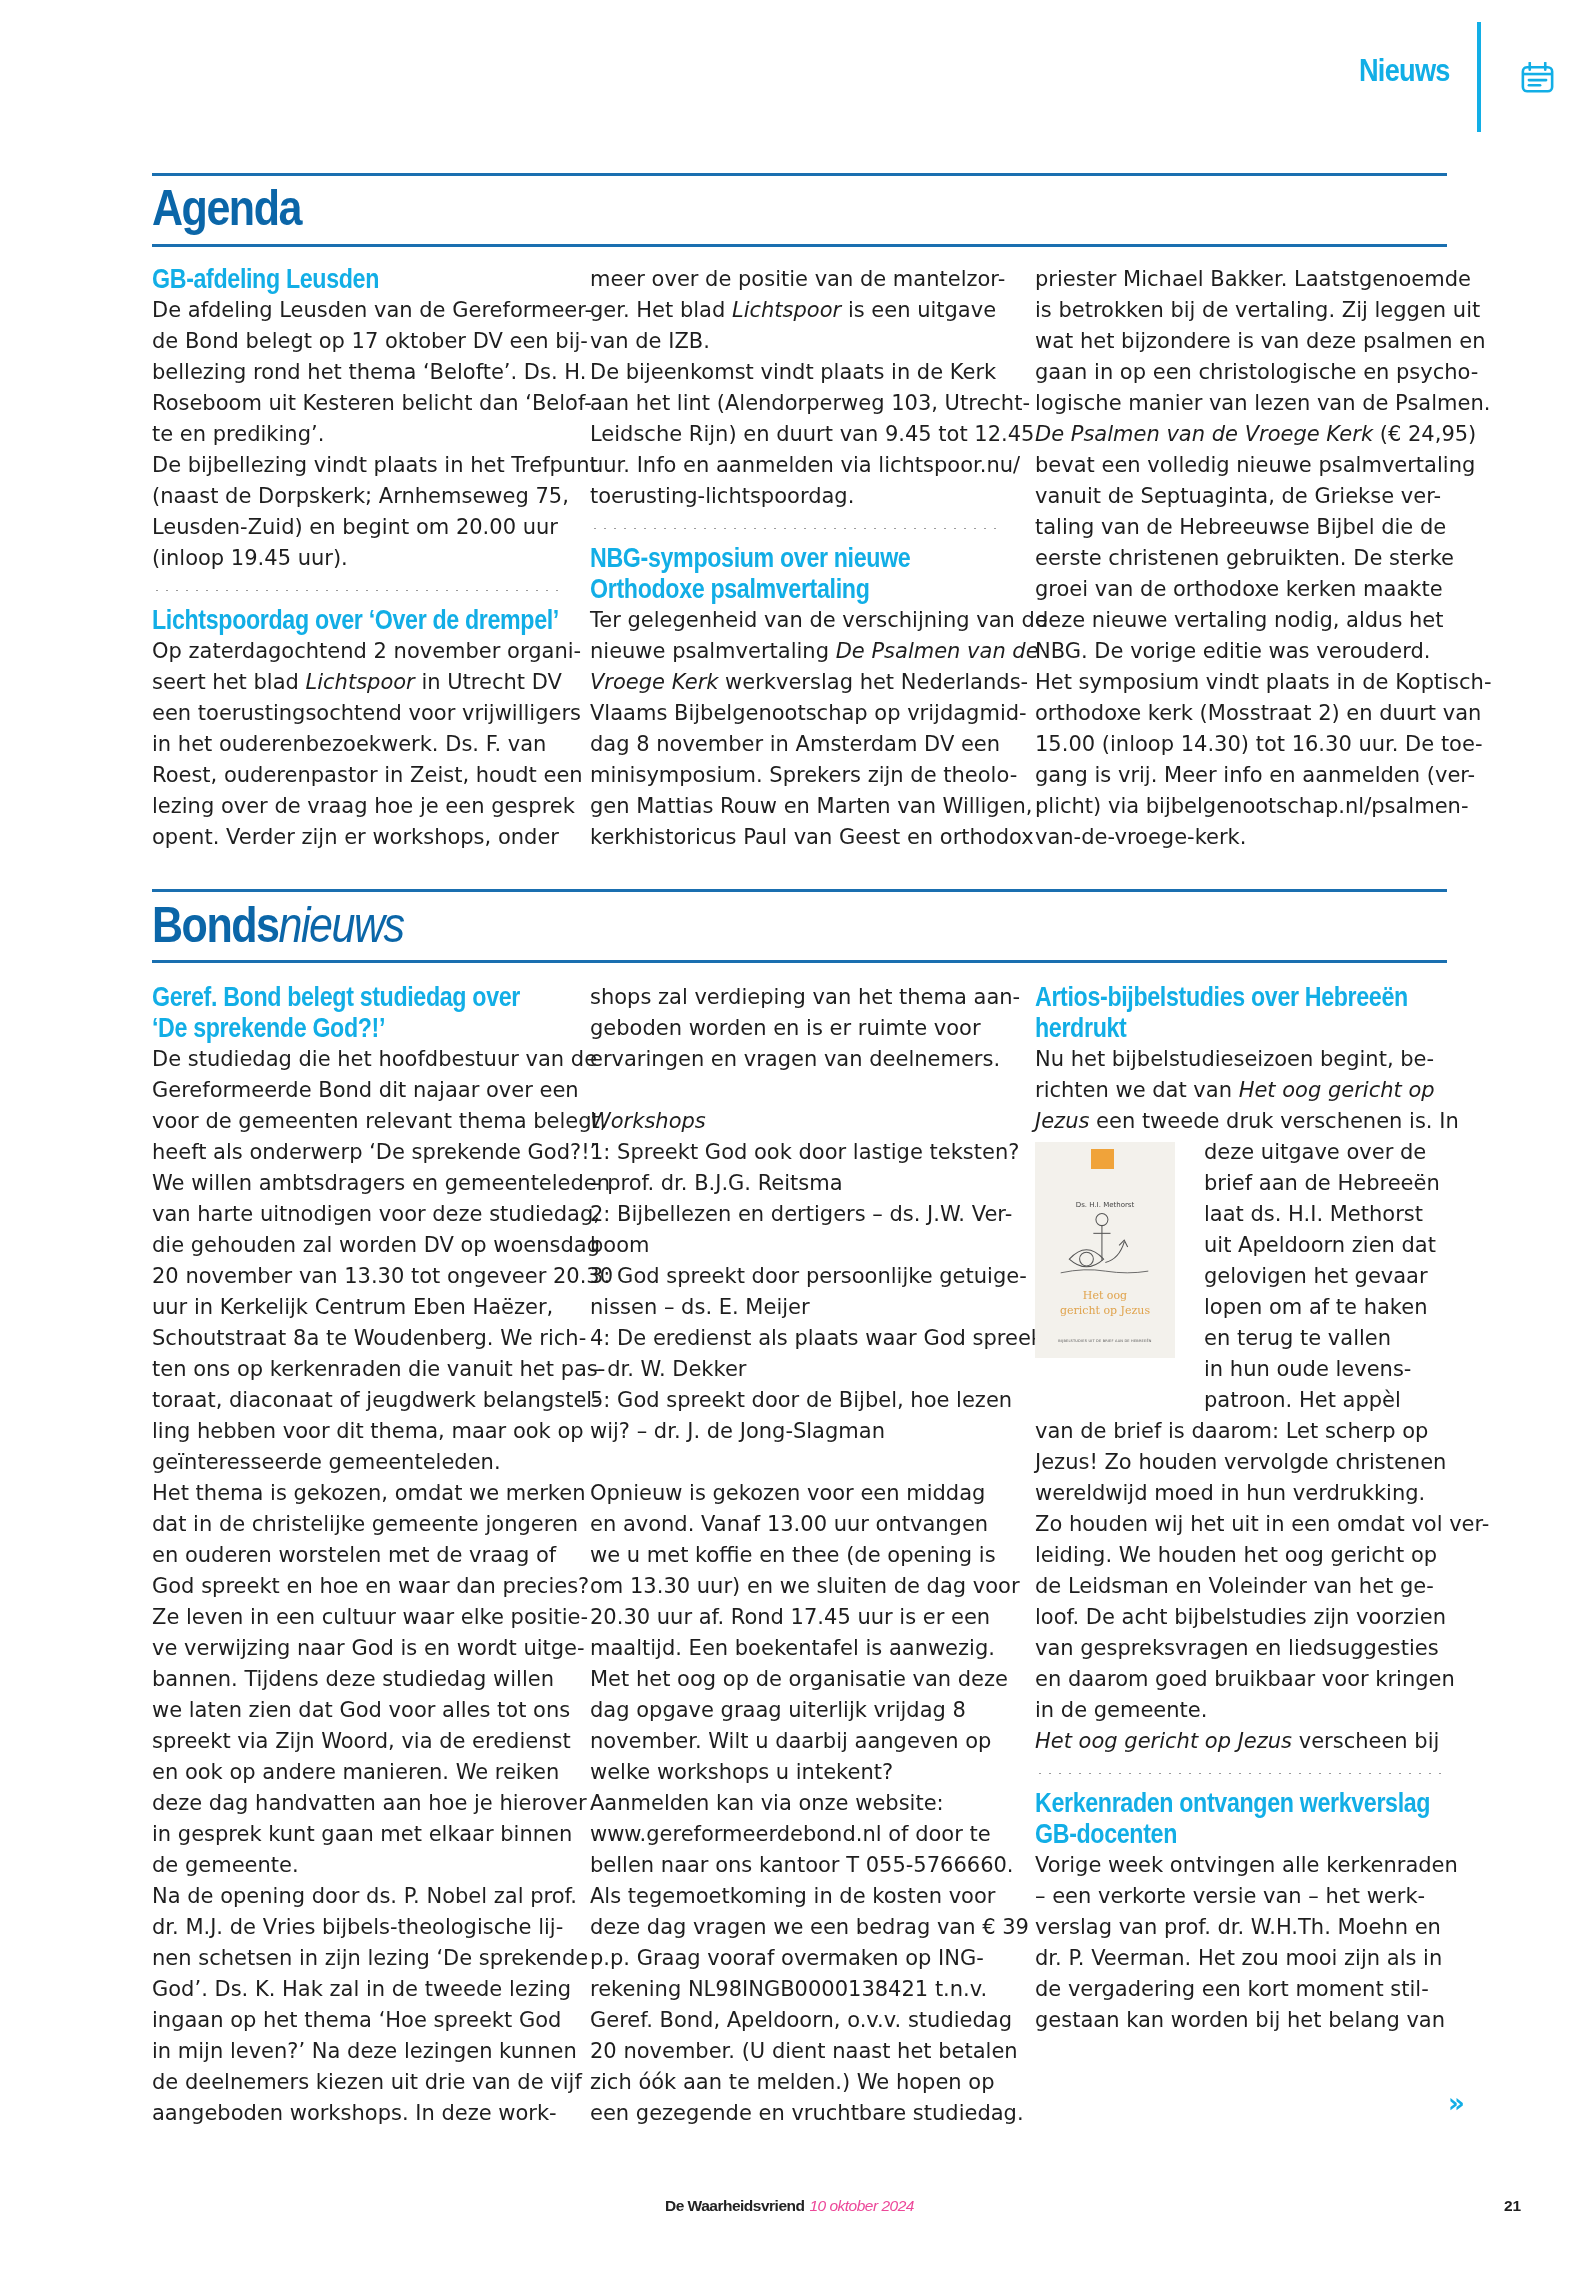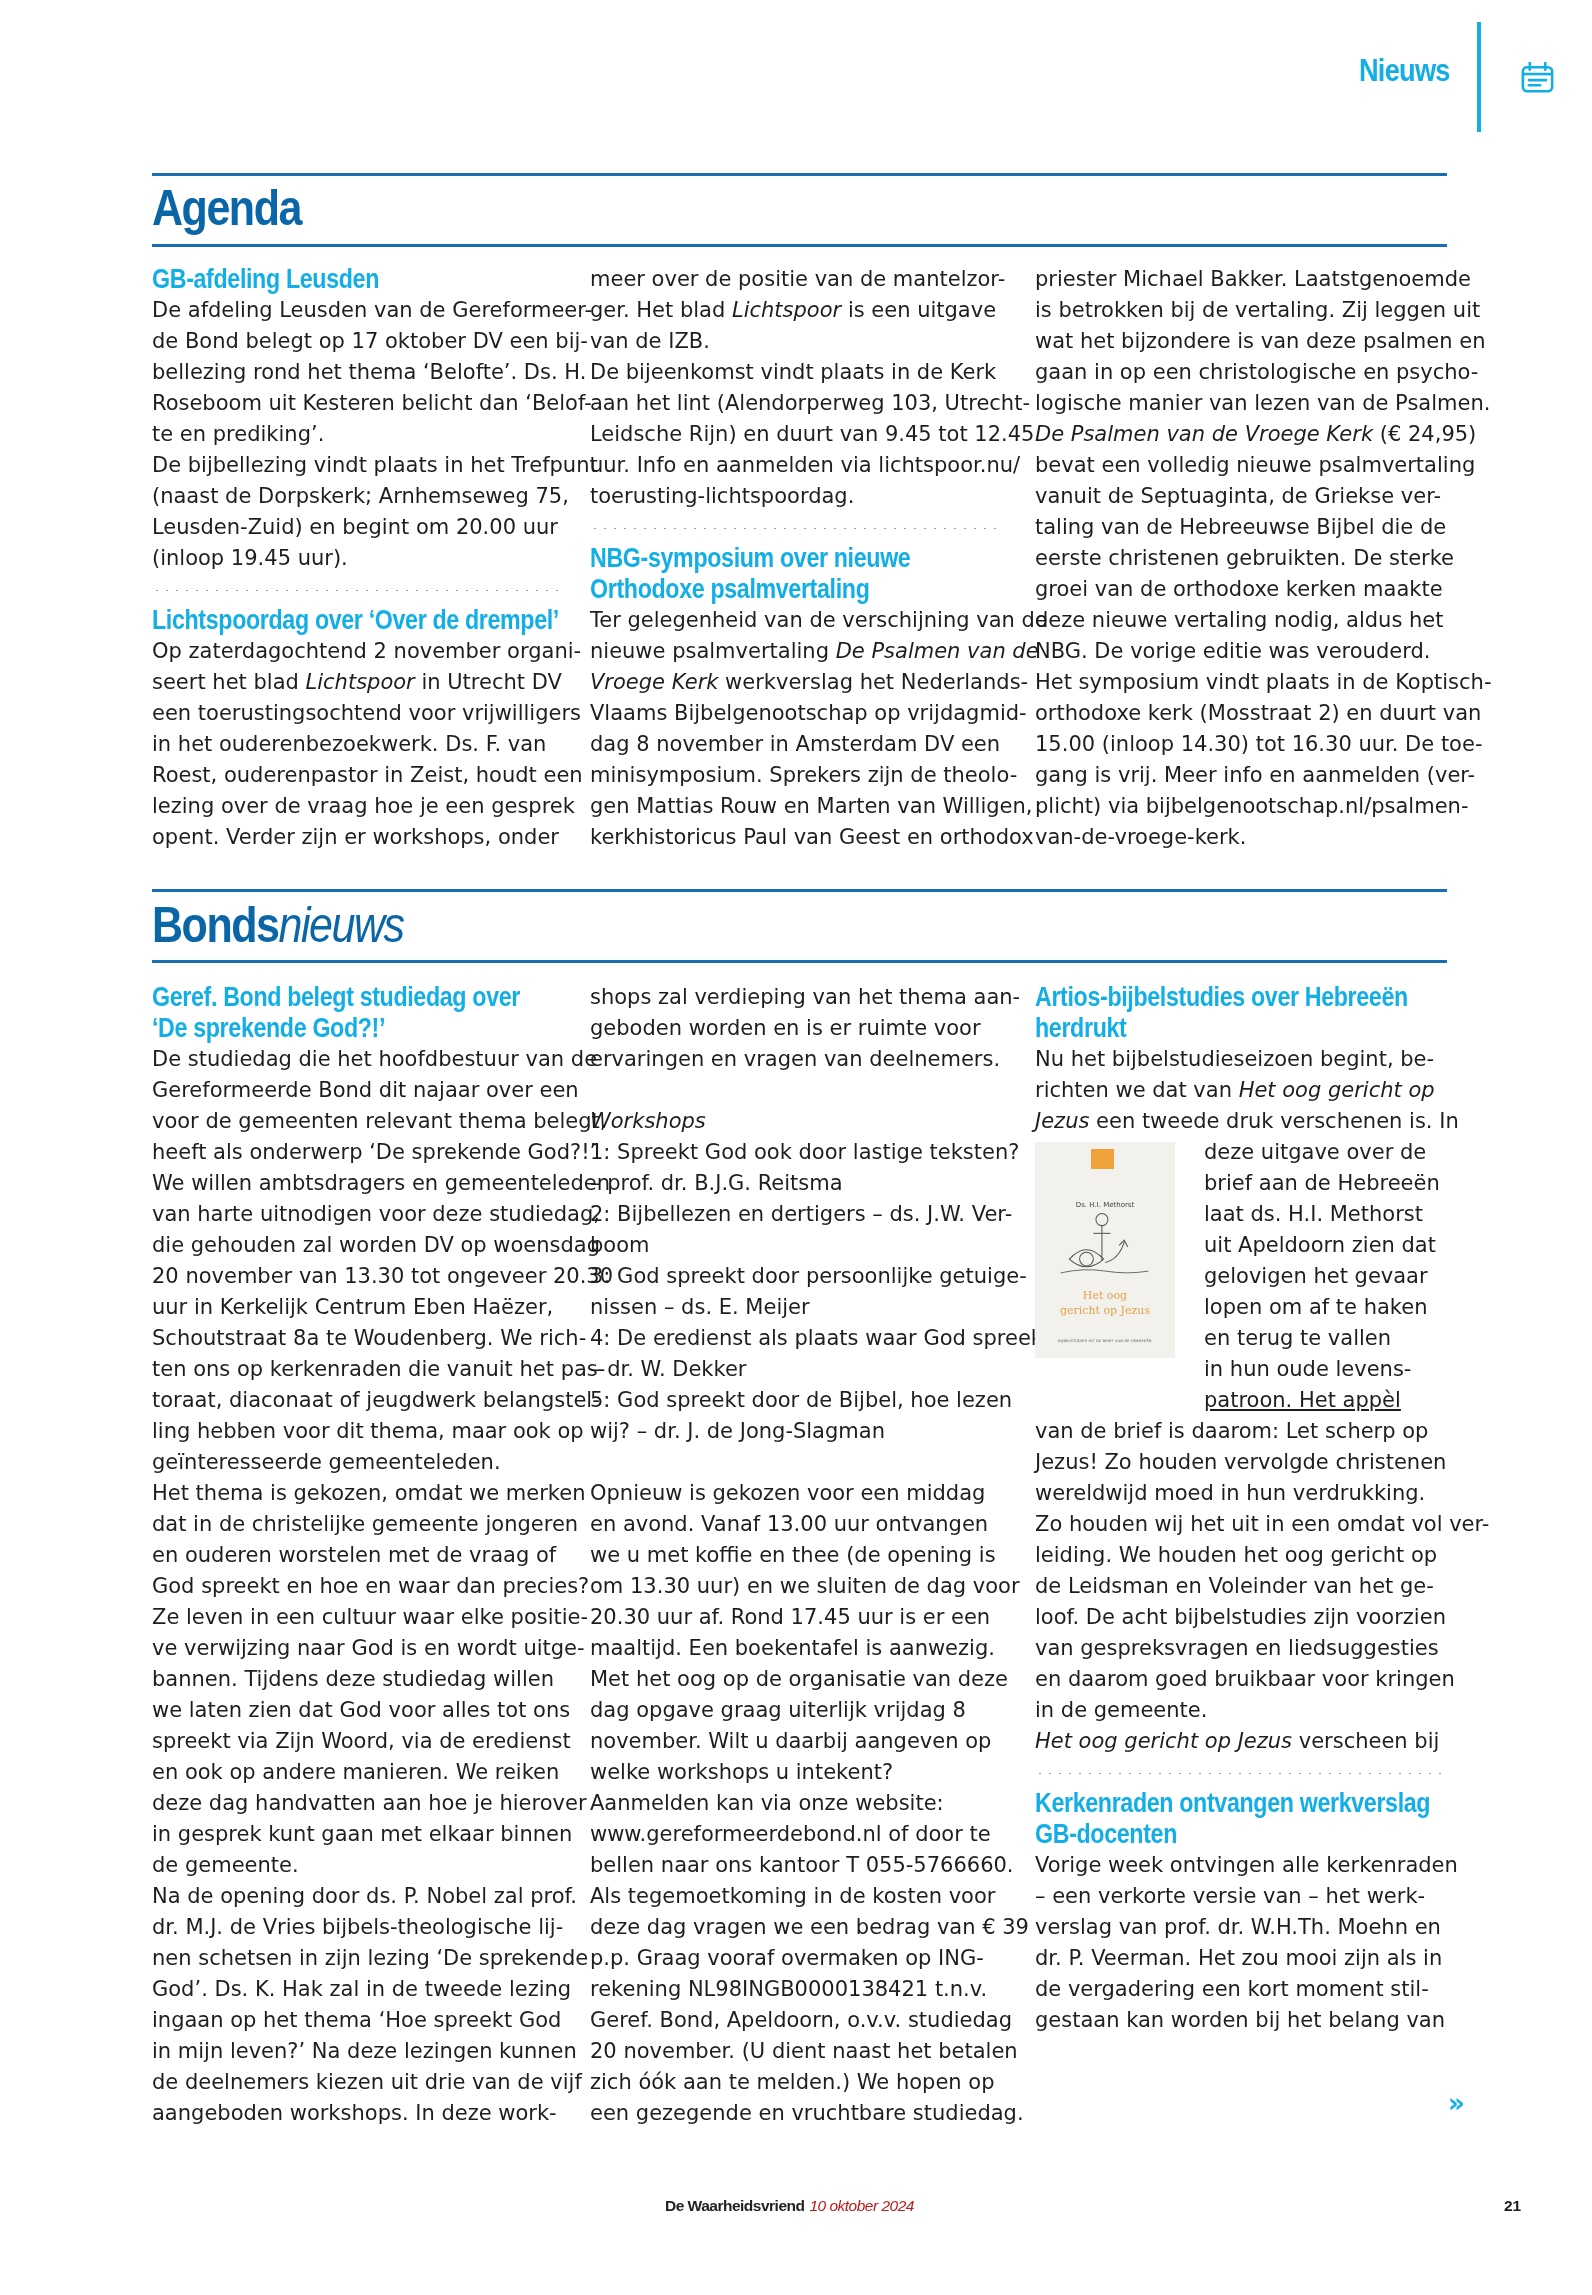--- a/index.html
+++ b/index.html
@@ -38,21 +38,21 @@
   .book .btitle { position: absolute; top: 147px; left: 0; right: 0; text-align: center; font-family: "DejaVu Serif", serif;
     font-size: 11px; line-height: 14.7px; color: #e0a34c; }
   .book .bsub { position: absolute; top: 184px; left: 0; right: 0; text-align: center; font-size: 3.5px; color: #555; letter-spacing: 0.2px; }
   .wrap-text .line { white-space: nowrap; }
 
   .more-icon { position: absolute; left: 1448px; top: 2088px; color: #12aee6; font-weight: bold; font-size: 26px; }
 
   
   .footer { position: absolute; top: 2197px; left: 665px; font-size: 15.5px; color: #222; }
   .footer .pub { font-family: "Liberation Sans", sans-serif; font-weight: bold; letter-spacing: -0.5px; }
-  .footer .date { font-style: italic; font-family: "Liberation Sans", sans-serif; letter-spacing: -0.5px; color: #b91c1c; }
+  .footer .date { font-style: italic; font-family: "Liberation Sans", sans-serif; letter-spacing: -0.5px; color: #ec4899; }
   .page-num { position: absolute; top: 2197px; left: 1504px; font-family: "Liberation Sans", sans-serif; font-weight: bold; font-size: 15.5px; }
 </style>
 </head>
 <body>
 
 <div class="section-label">Nieuws</div>
 <div class="header-vrule"></div>
 <svg class="calendar-icon" viewBox="0 0 38 36">
   <rect x="2" y="6" width="34" height="28" rx="5" fill="none" stroke="#12aee6" stroke-width="3"></rect>
   <line x1="2" y1="14" x2="36" y2="14" stroke="#12aee6" stroke-width="3"></line>
@@ -261,21 +261,21 @@
         <span class="line">brief aan de Hebreeën</span>
         <span class="line">laat ds. H.I. Methorst</span>
         <span class="line">uit Apeldoorn zien dat</span>
         <span class="line">gelovigen het gevaar</span>
         <span class="line">lopen om af te haken</span>
         <span class="line">en terug te vallen</span>
         <span class="line">in hun oude levens-</span>
       </div>
   </div>
   <div id="b-col3-body">
-      <span class="line" style="padding-left: 169px; text-decoration: underline;">patroon. Het appèl</span>
+      <span class="line" style="padding-left: 169px;">patroon. Het appèl</span>
       <span class="line">van de brief is daarom: Let scherp op</span>
       <span class="line">Jezus! Zo houden vervolgde christenen</span>
       <span class="line">wereldwijd moed in hun verdrukking.</span>
       <span class="line">Zo houden wij het uit in een omdat vol ver-</span>
       <span class="line">leiding. We houden het oog gericht op</span>
       <span class="line">de Leidsman en Voleinder van het ge-</span>
       <span class="line">loof. De acht bijbelstudies zijn voorzien</span>
       <span class="line">van gespreksvragen en liedsuggesties</span>
       <span class="line">en daarom goed bruikbaar voor kringen</span>
       <span class="line">in de gemeente.</span>

